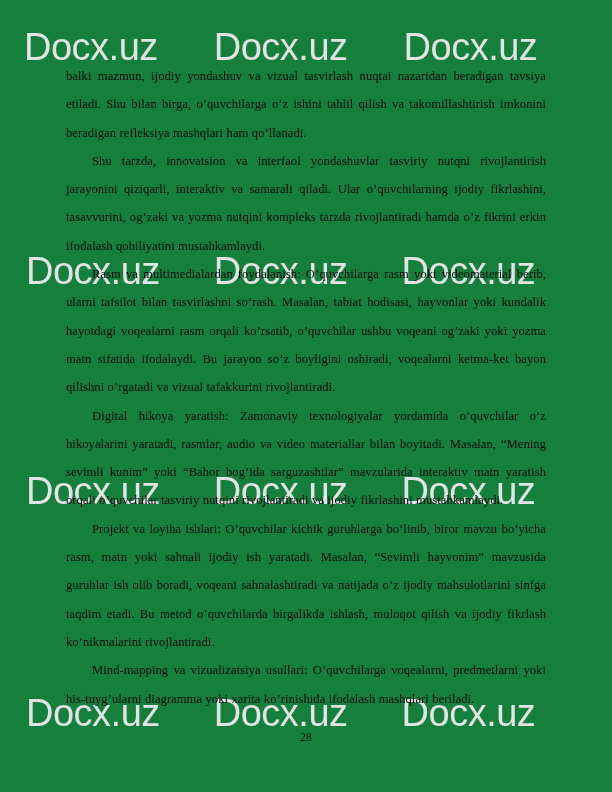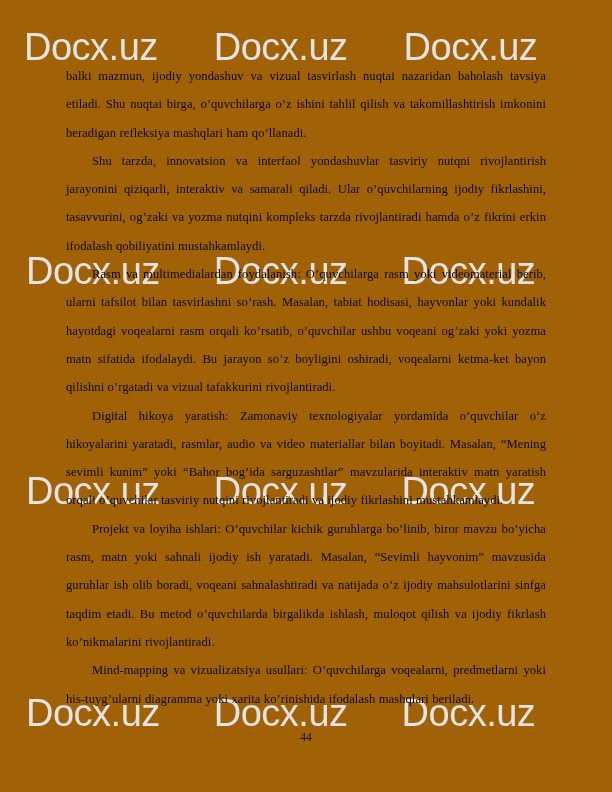--- a/index.html
+++ b/index.html
@@ -12,21 +12,21 @@
     background: #ffffff;
     font-family: "Liberation Serif", "DejaVu Serif", serif;
     overflow: hidden;
     position: relative;
   }
 
   #page {
     position: relative;
     width: 612px;
     height: 792px;
-    background: #a16207;
+    background: #15803d;
     overflow: hidden;
   }
 
   
   #watermark-layer {
     position: absolute;
     left: 0;
     top: 0;
     width: 612px;
     height: 792px;
@@ -119,23 +119,23 @@
       <span class="wm-text">Docx.uz</span>
     </div>
     <div class="wm-row wm-row-3">
       <span class="wm-text">Docx.uz</span>
       <span class="wm-text">Docx.uz</span>
       <span class="wm-text">Docx.uz</span>
     </div>
   </div>
 
   <div id="content">
-    <p class="para noindent">balki mazmun, ijodiy yondashuv va vizual tasvirlash nuqtai nazaridan baholash tavsiya etiladi. Shu nuqtai birga, o’quvchilarga o’z ishini tahlil qilish va takomillashtirish imkonini beradigan refleksiya mashqlari ham qo’llanadi.</p>
+    <p class="para noindent">balki mazmun, ijodiy yondashuv va vizual tasvirlash nuqtai nazaridan beradigan tavsiya etiladi. Shu bilan birga, o’quvchilarga o’z ishini tahlil qilish va takomillashtirish imkonini beradigan refleksiya mashqlari ham qo’llanadi.</p>
     <p class="para">Shu tarzda, innovatsion va interfaol yondashuvlar tasviriy nutqni rivojlantirish jarayonini qiziqarli, interaktiv va samarali qiladi. Ular o’quvchilarning ijodiy fikrlashini, tasavvurini, og’zaki va yozma nutqini kompleks tarzda rivojlantiradi hamda o’z fikrini erkin ifodalash qobiliyatini mustahkamlaydi.</p>
     <p class="para">Rasm va multimedialardan foydalanish: O’quvchilarga rasm yoki videomaterial berib, ularni tafsilot bilan tasvirlashni so’rash. Masalan, tabiat hodisasi, hayvonlar yoki kundalik hayotdagi voqealarni rasm orqali ko’rsatib, o’quvchilar ushbu voqeani og’zaki yoki yozma matn sifatida ifodalaydi. Bu jarayon so’z boyligini oshiradi, voqealarni ketma-ket bayon qilishni o’rgatadi va vizual tafakkurini rivojlantiradi.</p>
     <p class="para">Digital hikoya yaratish: Zamonaviy texnologiyalar yordamida o’quvchilar o’z hikoyalarini yaratadi, rasmlar, audio va video materiallar bilan boyitadi. Masalan, “Mening sevimli kunim” yoki “Bahor bog’ida sarguzashtlar” mavzularida interaktiv matn yaratish orqali o’quvchilar tasviriy nutqini rivojlantiradi va ijodiy fikrlashini mustahkamlaydi.</p>
     <p class="para">Projekt va loyiha ishlari: O’quvchilar kichik guruhlarga bo’linib, biror mavzu bo’yicha rasm, matn yoki sahnali ijodiy ish yaratadi. Masalan, “Sevimli hayvonim” mavzusida guruhlar ish olib boradi, voqeani sahnalashtiradi va natijada o’z ijodiy mahsulotlarini sinfga taqdim etadi. Bu metod o’quvchilarda birgalikda ishlash, muloqot qilish va ijodiy fikrlash ko’nikmalarini rivojlantiradi.</p>
     <p class="para">Mind-mapping va vizualizatsiya usullari: O’quvchilarga voqealarni, predmetlarni yoki his-tuyg’ularni diagramma yoki xarita ko’rinishida ifodalash mashqlari beriladi.</p>
   </div>
 
-  <div id="page-number">44</div>
+  <div id="page-number">28</div>
 
 </div>
 
 </body></html>

